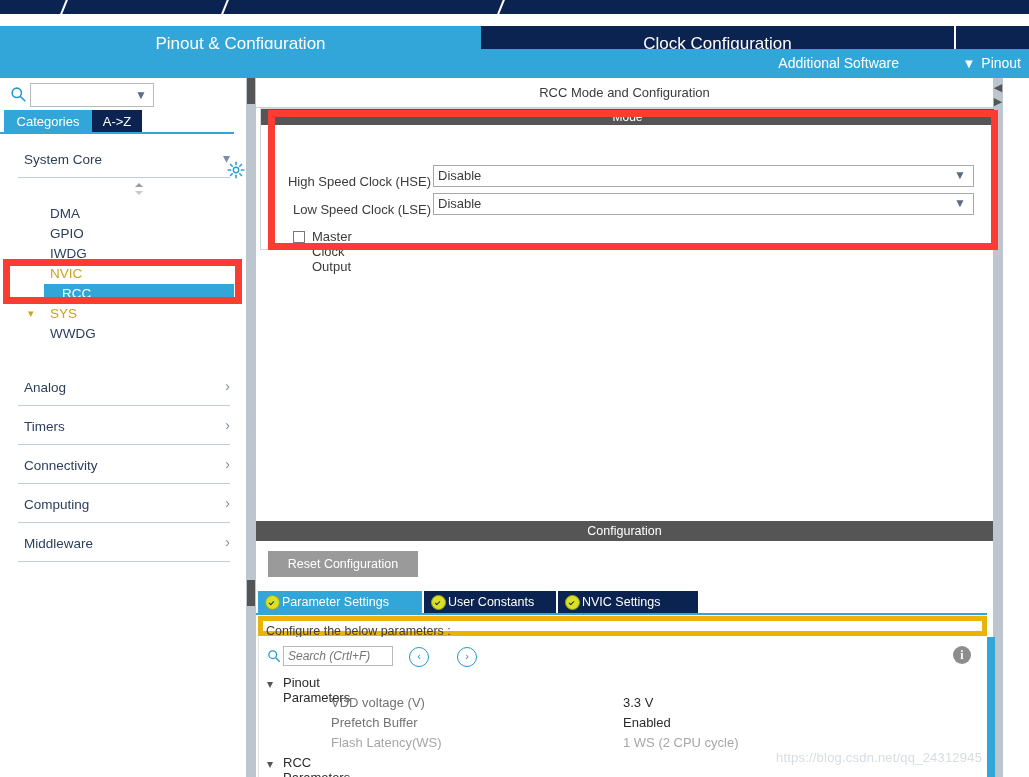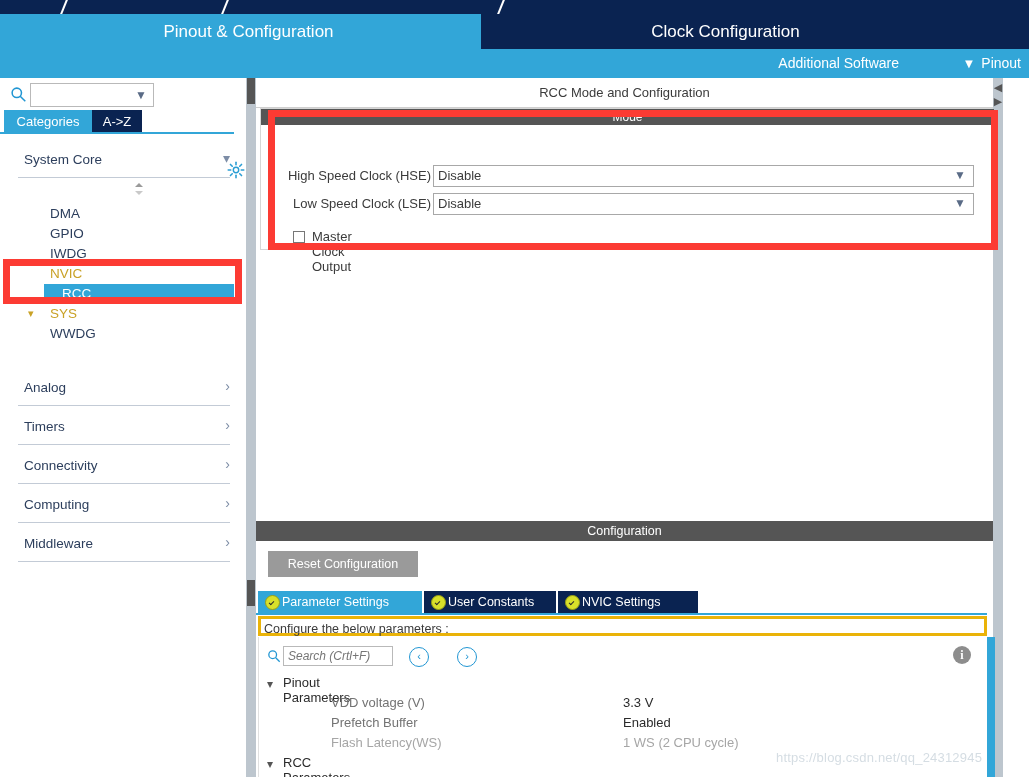--- a/index.html
+++ b/index.html
@@ -12,22 +12,22 @@
   }
   .abs{position:absolute;}
 
   
   #topstrip{left:0;top:0;width:1029px;height:14px;background:#0a2351;}
   #topstrip .slash{position:absolute;top:-4px;width:2px;height:22px;background:#ffffff;
     transform:rotate(22deg);}
 
   
   #tabbar{left:0;top:14px;width:1029px;height:35px;background:#ffffff;}
-  .mtab{position:absolute;top:0;height:35px;line-height:35px;text-align:center;
-    font-size:17px;color:#ffffff;cursor:default;padding-left:8px;}
+  .mtab{position:absolute;top:12px;height:35px;line-height:35px;text-align:center;
+    font-size:17px;color:#ffffff;cursor:default;}
   .mtab.sel{background:#32a6d8;}
   .mtab.un{background:#0a2351;}
 
   
   #subbar{left:0;top:49px;width:1029px;height:29px;background:#32a6d8;}
   #addsw{position:absolute;right:130px;top:0;height:29px;line-height:29px;
     font-size:14px;color:#ffffff;}
   #pinoutsel{position:absolute;right:8px;top:0;height:37px;line-height:29px;
     font-size:14px;color:#ffffff;}
   #pinoutsel .chev{display:inline-block;margin-right:6px;font-size:13px;}
@@ -79,21 +79,21 @@
   #rsplit{position:absolute;left:737px;top:0;width:10px;height:699px;background:#bdc6ce;}
   #rsplit .arr{position:absolute;left:0;width:10px;height:14px;color:#555555;
     font-size:11px;line-height:14px;text-align:center;}
 
   
   #modebox{position:absolute;left:4px;top:30px;width:733px;height:142px;
     border:1px solid #d6d6d6;background:#ffffff;box-sizing:border-box;}
   #modehdr{position:absolute;left:0;top:0;width:733px;height:16px;background:#555555;
     color:#ffffff;font-size:12px;line-height:16px;text-align:center;}
   .mrow{position:absolute;height:22px;}
-  .mlabel{position:absolute;top:3px;font-size:13px;color:#3b3b3b;text-align:right;}
+  .mlabel{position:absolute;top:9px;font-size:13px;color:#3b3b3b;text-align:right;}
   .mselect{position:absolute;height:22px;border:1px solid #a8a8a8;background:#ffffff;
     box-sizing:border-box;}
   .mselect .sv{position:absolute;left:4px;top:2px;font-size:13px;color:#3b3b3b;}
   .mselect .schev{position:absolute;right:7px;top:2px;font-size:12px;color:#5a6b86;}
   #mco{position:absolute;left:32px;top:120px;height:18px;}
   #mcobox{position:absolute;left:0;top:2px;width:12px;height:12px;border:1px solid #777;
     background:#ffffff;box-sizing:border-box;}
   #mcolabel{position:absolute;left:19px;top:0px;font-size:13px;color:#3b3b3b;}
 
   
@@ -108,21 +108,21 @@
   .ctab.un{background:#0a2351;}
   .ctab .ck{position:absolute;left:7px;top:4px;width:13px;height:13px;border-radius:50%;
     background:#d8e02a;border:1px solid #9aa015;}
   .ctab .ck:after{content:"";position:absolute;left:3px;top:5px;width:4px;height:2px;
     border-left:1.6px solid #2a2a2a;border-bottom:1.6px solid #2a2a2a;
     transform:rotate(-45deg);}
   .ctab .cl{position:absolute;left:24px;top:0;}
   #ctabunder{position:absolute;left:0;top:72px;width:731px;height:2px;background:#32a6d8;}
 
   #cfgnote{position:absolute;left:2px;top:75px;width:729px;height:20px;line-height:20px;
-    border:3px solid #eab308;background:#ffffff;font-size:12.5px;color:#3b3b3b;
+    border:5px solid #eab308;background:#ffffff;font-size:12.5px;color:#3b3b3b;
     padding-left:3px;box-sizing:border-box;}
 
   #paramarea{position:absolute;left:2px;top:96px;width:729px;height:140px;background:#ffffff;
     border-left:1px solid #e0e0e0;border-right:1px solid #e0e0e0;}
   #psearchicon{position:absolute;left:8px;top:12px;width:14px;height:14px;}
   #psearch{position:absolute;left:24px;top:9px;width:110px;height:20px;border:1px solid #b9b9b9;
     background:#ffffff;box-sizing:border-box;font-family:inherit;font-size:12px;
     font-style:italic;color:#9a9a9a;padding-left:4px;}
   .navbtn{position:absolute;top:10px;width:18px;height:18px;border-radius:50%;
     border:1.5px solid #2196d3;color:#2196d3;font-size:11px;line-height:16px;text-align:center;}

